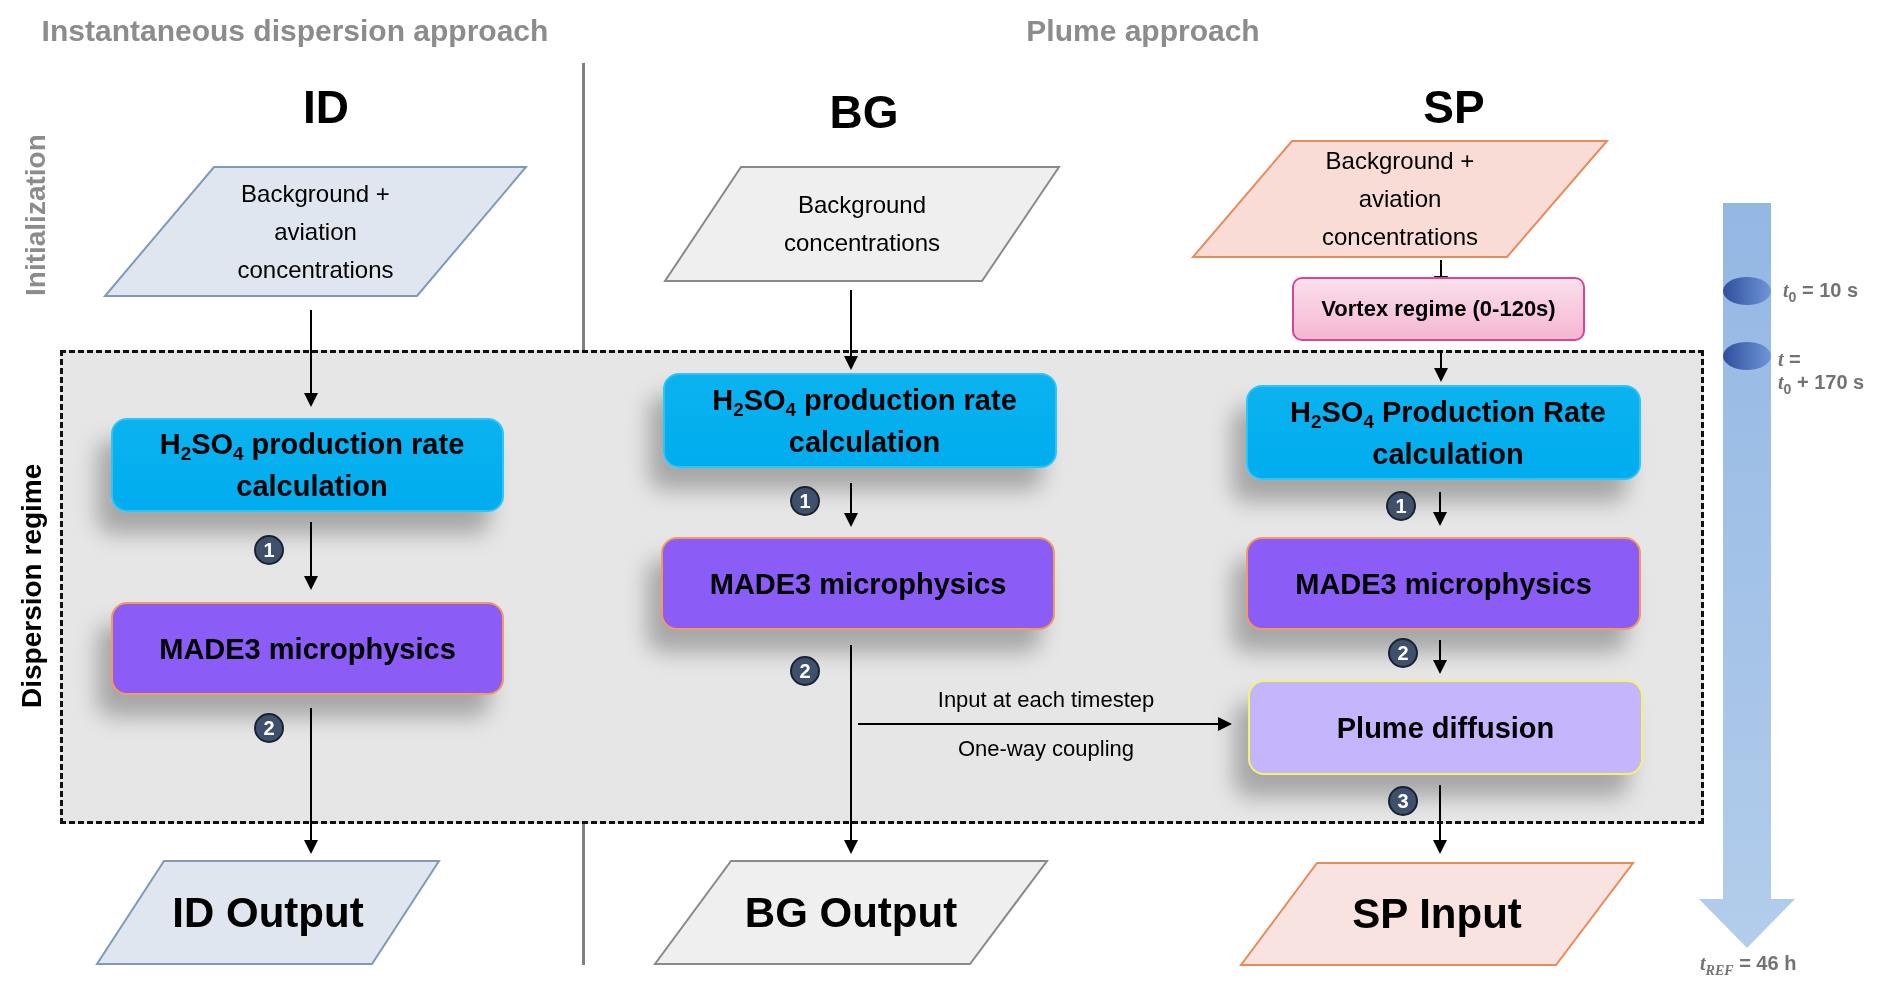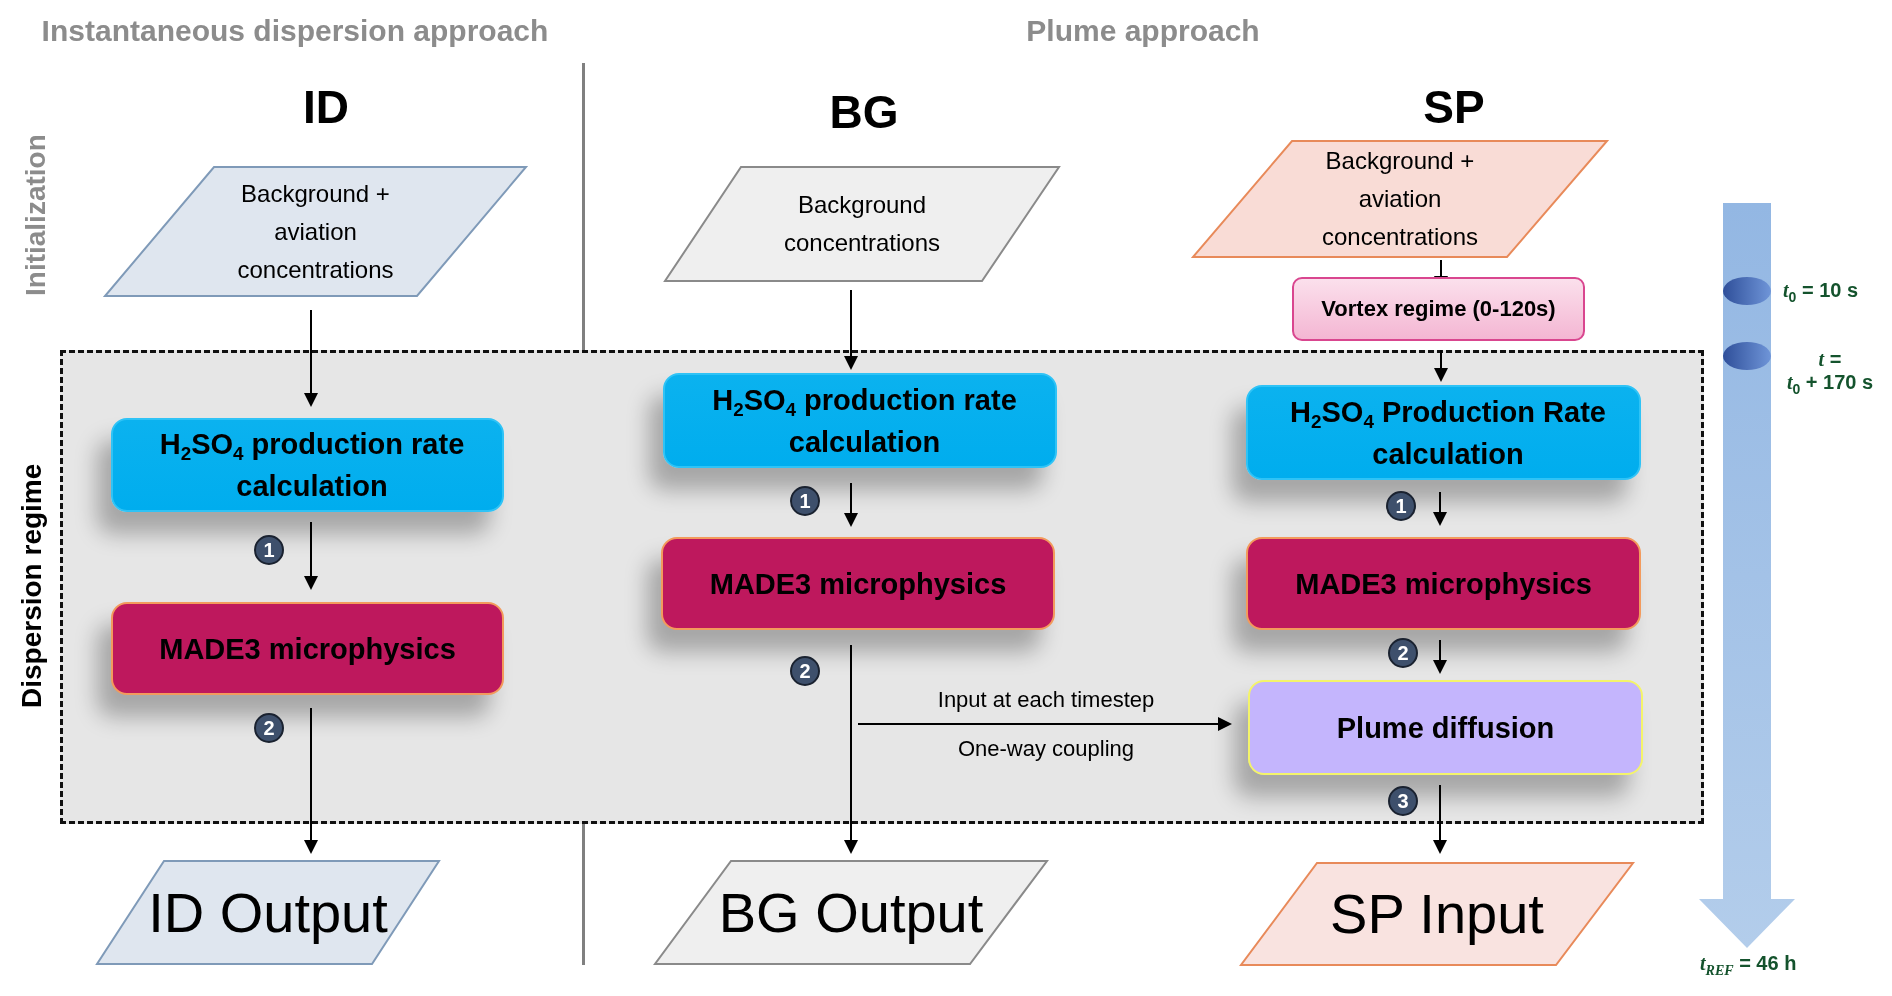--- a/index.html
+++ b/index.html
@@ -8,37 +8,37 @@
   .abs { position:absolute; }
   .section-title { color:#8c8c8c; font-weight:bold; font-size:30px; white-space:nowrap; transform:translateX(-50%); }
   .col-title { font-weight:bold; font-size:46px; transform:translateX(-50%);margin-left:12px; }
   .vlabel { font-weight:bold; font-size:28px; white-space:nowrap; transform-origin:left top; transform:rotate(-90deg); }
   .vlabel.gray { color:#8c8c8c; }
   .separator { background:#808080; width:3px; }
   .dispersion-box { background:#e6e6e6; border:3px dashed #111; box-sizing:border-box; }
   .para { }
   .para svg { position:absolute; left:0; top:0; overflow:visible; }
   .para .txt { position:absolute; left:0; top:0; width:100%; height:100%; display:flex; align-items:center; justify-content:center; text-align:center; font-size:24px; line-height:38px; }
-  .para .txt.big { font-size:56px; font-weight:normal; }
+  .para .txt.big { font-size:42px; font-weight:bold; }
   .proc { border-radius:16px; display:flex; align-items:center; justify-content:center; text-align:center;
           font-weight:bold; font-size:29px; line-height:42px; box-shadow: -14px 22px 22px rgba(0,0,0,0.28);
           box-sizing:border-box; }
   .proc.blue { background:linear-gradient(#0bb2ef, #00adee); border:2px solid #2fc3f6;padding-left:9px; }
-  .proc.orange { background:#be185d; border:2px solid #f39a5c; }
+  .proc.orange { background:#8b5cf6; border:2px solid #f39a5c; }
   .proc.yellow { background:#c4b5fd; border:2px solid #f4f46a; }
   .vortex { background:linear-gradient(#fbe0ec, #f4b6d3); border:2px solid #d9468f; border-radius:10px;
             display:flex; align-items:center; justify-content:center; font-weight:bold; font-size:22px; box-sizing:border-box; }
   .badge { width:30px; height:30px; border-radius:50%; background:#3e506c; border:2px solid #1a2230;
            color:#fff; font-weight:bold; font-size:20px; display:flex; align-items:center; justify-content:center; box-sizing:border-box; }
   .arrow-v { width:2px; background:#000; }
   .arrow-v::after { content:""; position:absolute; left:-6px; bottom:-2px; border-left:7px solid transparent; border-right:7px solid transparent; border-top:14px solid #000; }
   .arrow-h { height:2px; background:#000; }
   .arrow-h::after { content:""; position:absolute; right:-2px; top:-6px; border-top:7px solid transparent; border-bottom:7px solid transparent; border-left:14px solid #000; }
   .coupling-label { font-size:22px; transform:translateX(-50%); white-space:nowrap; }
-  .tl-label { color:#14532d; font-weight:bold; font-size:20px; white-space:nowrap; text-align:center; }
+  .tl-label { color:#737373; font-weight:bold; font-size:20px; white-space:nowrap; }
   .tl-label i { font-family:"Liberation Serif", serif; font-weight:bold; }
   .tl-label sub { font-size:14px; }
   .ellipse { width:48px; height:28px; border-radius:50%; background:linear-gradient(90deg,#2f4f9a,#6f95d8); }
   sub.chem { font-size:0.65em; vertical-align:-0.3em; line-height:0; }
 </style>
 </head>
 <body>
 
 <div class="abs section-title" style="left:295px; top:14px;">Instantaneous dispersion approach</div>
 <div class="abs section-title" style="left:1143px; top:14px;">Plume approach</div>

